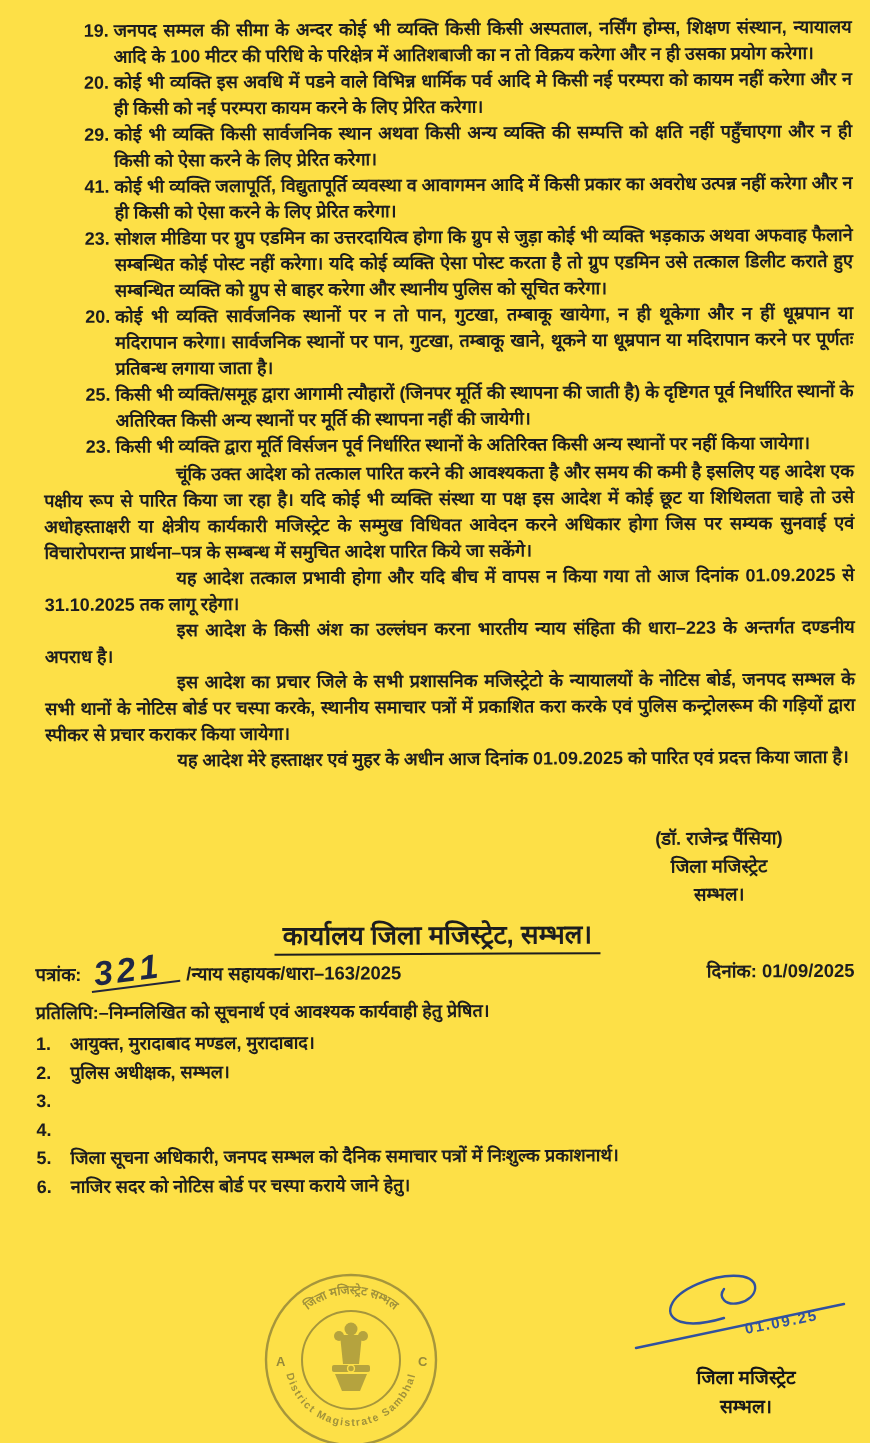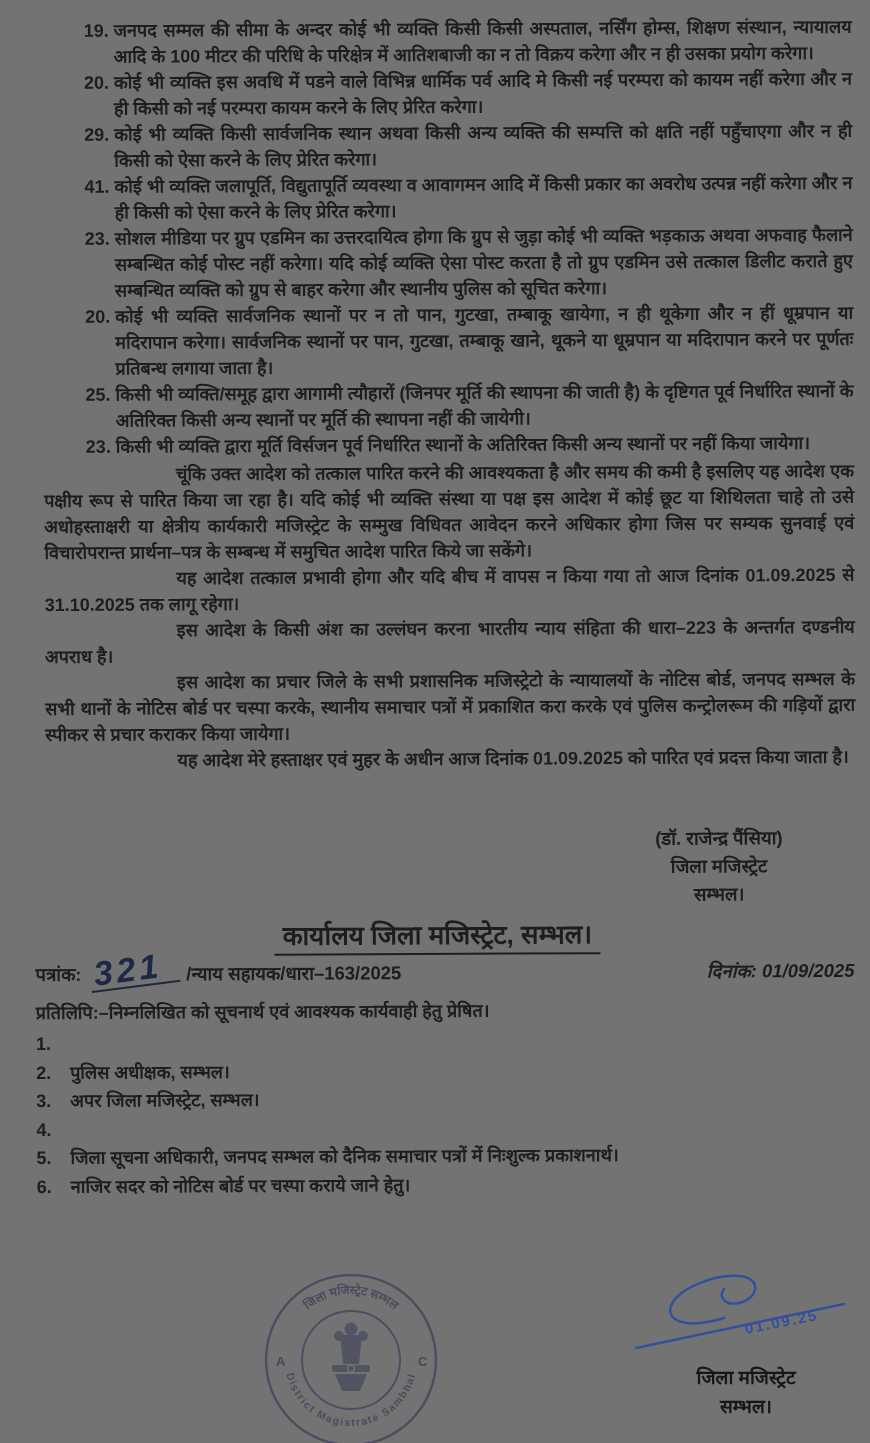--- a/index.html
+++ b/index.html
@@ -1,21 +1,21 @@
 <!DOCTYPE html>
 <html lang="hi"><head>
 <meta charset="utf-8">
 <style>
   * { margin:0; padding:0; box-sizing:border-box; }
   html,body { width:870px; }
   body { background:#e6e6e2; font-family:"Liberation Sans", sans-serif; }
 
   .page {
     position:relative; width:870px; height:1443px;
-    background:#737373; overflow:hidden;
+    background:#fde047; overflow:hidden;
     color:#1d1d1f; font-weight:600;
     font-size:18px; line-height:26px;
   }
   .sheet { transform:rotate(-0.3deg); transform-origin:50% 40%; }
 
   
   .main-list { padding:16px 16px 0 86px; }
   .oitem { display:flex; text-align:justify; }
   .oitem .num { flex:0 0 30px; }
   .oitem .txt { flex:1; }
@@ -32,21 +32,21 @@
   .office-head { text-align:center; margin-top:12px; font-size:26px; font-weight:700; }
   .office-head span { border-bottom:2.5px solid #1d1d1f; padding:0 8px 3px; }
 
   
   .ref-line { display:flex; align-items:flex-end; padding:4px 18px 0 33px; font-size:18.5px; }
   .ref-num {
     display:inline-block; font-size:34px; line-height:30px; font-weight:700; font-style:italic;
     color:#1e2746; transform:rotate(-7deg); letter-spacing:4px;
     border-bottom:2px solid #23263a; padding:0 16px 2px 4px; margin:0 8px;
   }
-  .ref-date { margin-left:auto;font-style:italic; }
+  .ref-date { margin-left:auto; }
 
   
   .copy-intro { padding:12px 16px 0 33px; }
   .copy-list { padding:4px 16px 0 33px; }
   .citem { display:flex; line-height:28.5px; }
   .citem .num { flex:0 0 34px; }
 
   
   .stamp { position:absolute; left:256px; top:1272px; width:192px; height:185px;
            mix-blend-mode:multiply; opacity:.92; }
@@ -122,28 +122,28 @@
       <span>पत्रांक:</span>
       <span class="ref-num">321</span>
       <span>/न्याय सहायक/धारा–163/2025</span>
       <span class="ref-date">दिनांक: 01/09/2025</span>
     </div>
 
     <div class="copy-intro">प्रतिलिपि:–निम्नलिखित को सूचनार्थ एवं आवश्यक कार्यवाही हेतु प्रेषित।</div>
     <div class="copy-list">
       <div class="citem">
         <span class="num">1.</span>
+        <span class="txt">आयुक्त, मुरादाबाद मण्डल, मुरादाबाद।</span>
       </div>
       <div class="citem">
         <span class="num">2.</span>
         <span class="txt">पुलिस अधीक्षक, सम्भल।</span>
       </div>
       <div class="citem">
         <span class="num">3.</span>
-        <span class="txt">अपर जिला मजिस्ट्रेट, सम्भल।</span>
       </div>
       <div class="citem">
         <span class="num">4.</span>
       </div>
       <div class="citem">
         <span class="num">5.</span>
         <span class="txt">जिला सूचना अधिकारी, जनपद सम्भल को दैनिक समाचार पत्रों में निःशुल्क प्रकाशनार्थ।</span>
       </div>
       <div class="citem">
         <span class="num">6.</span>

